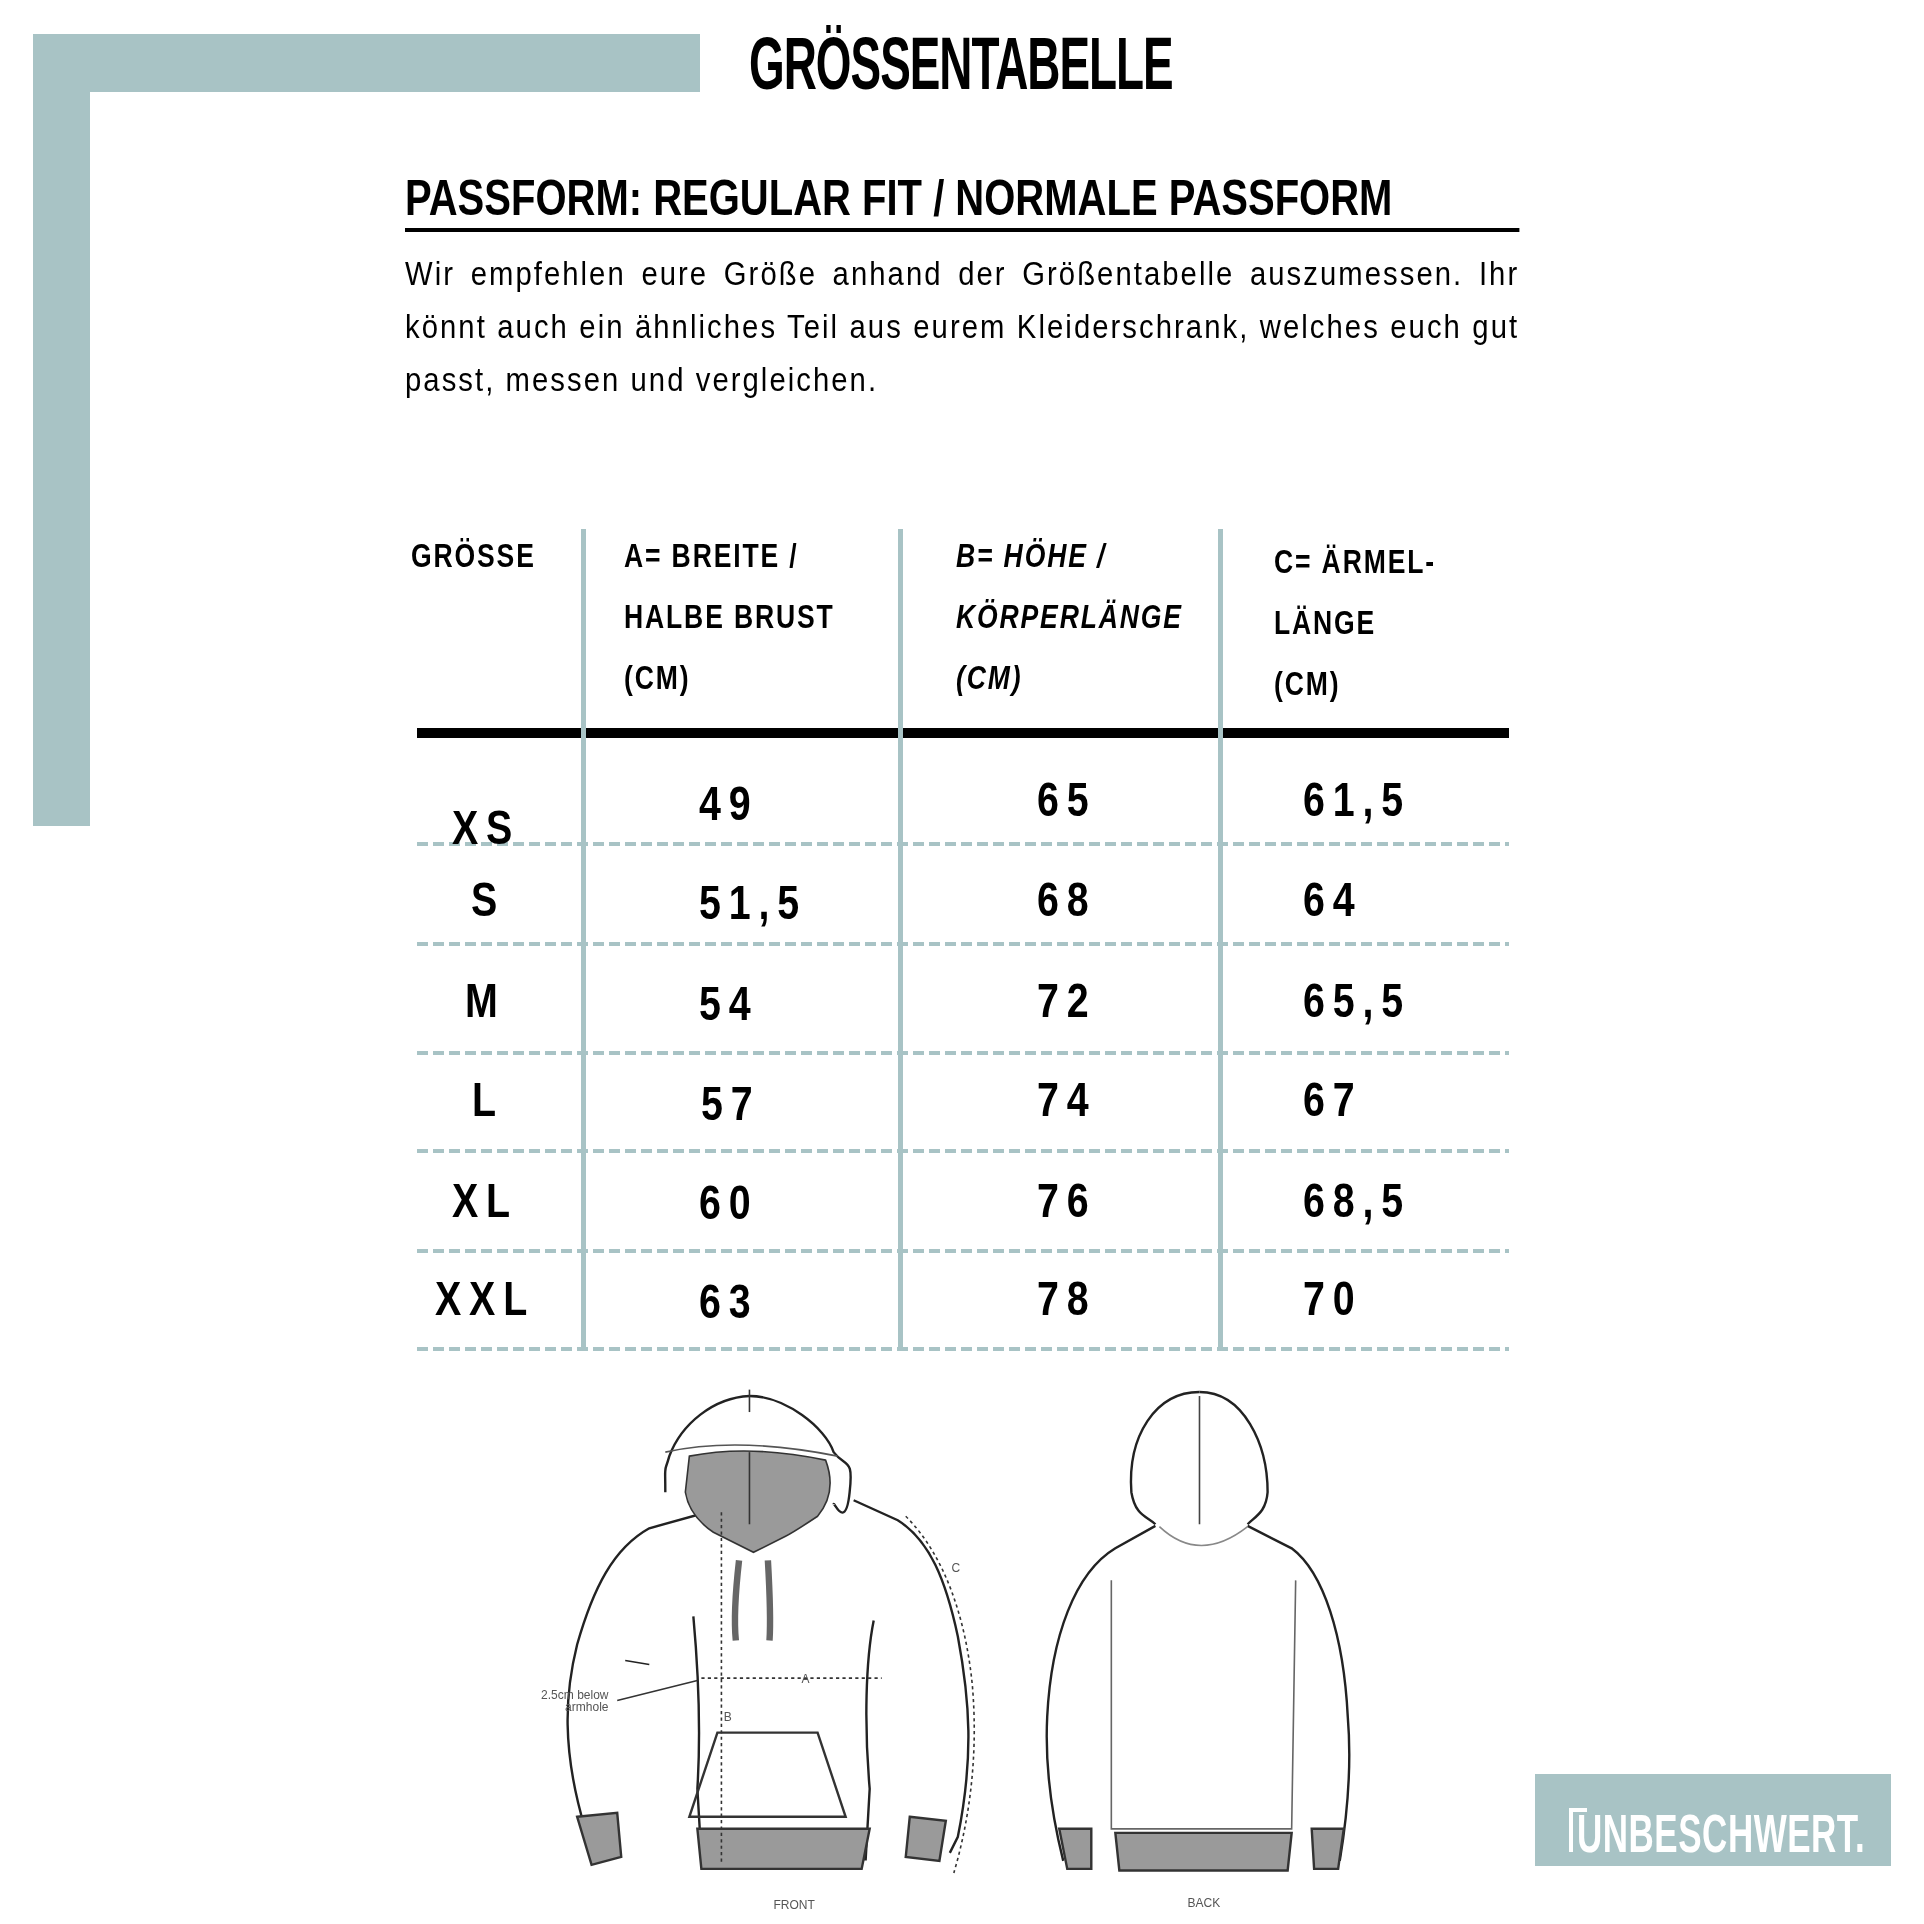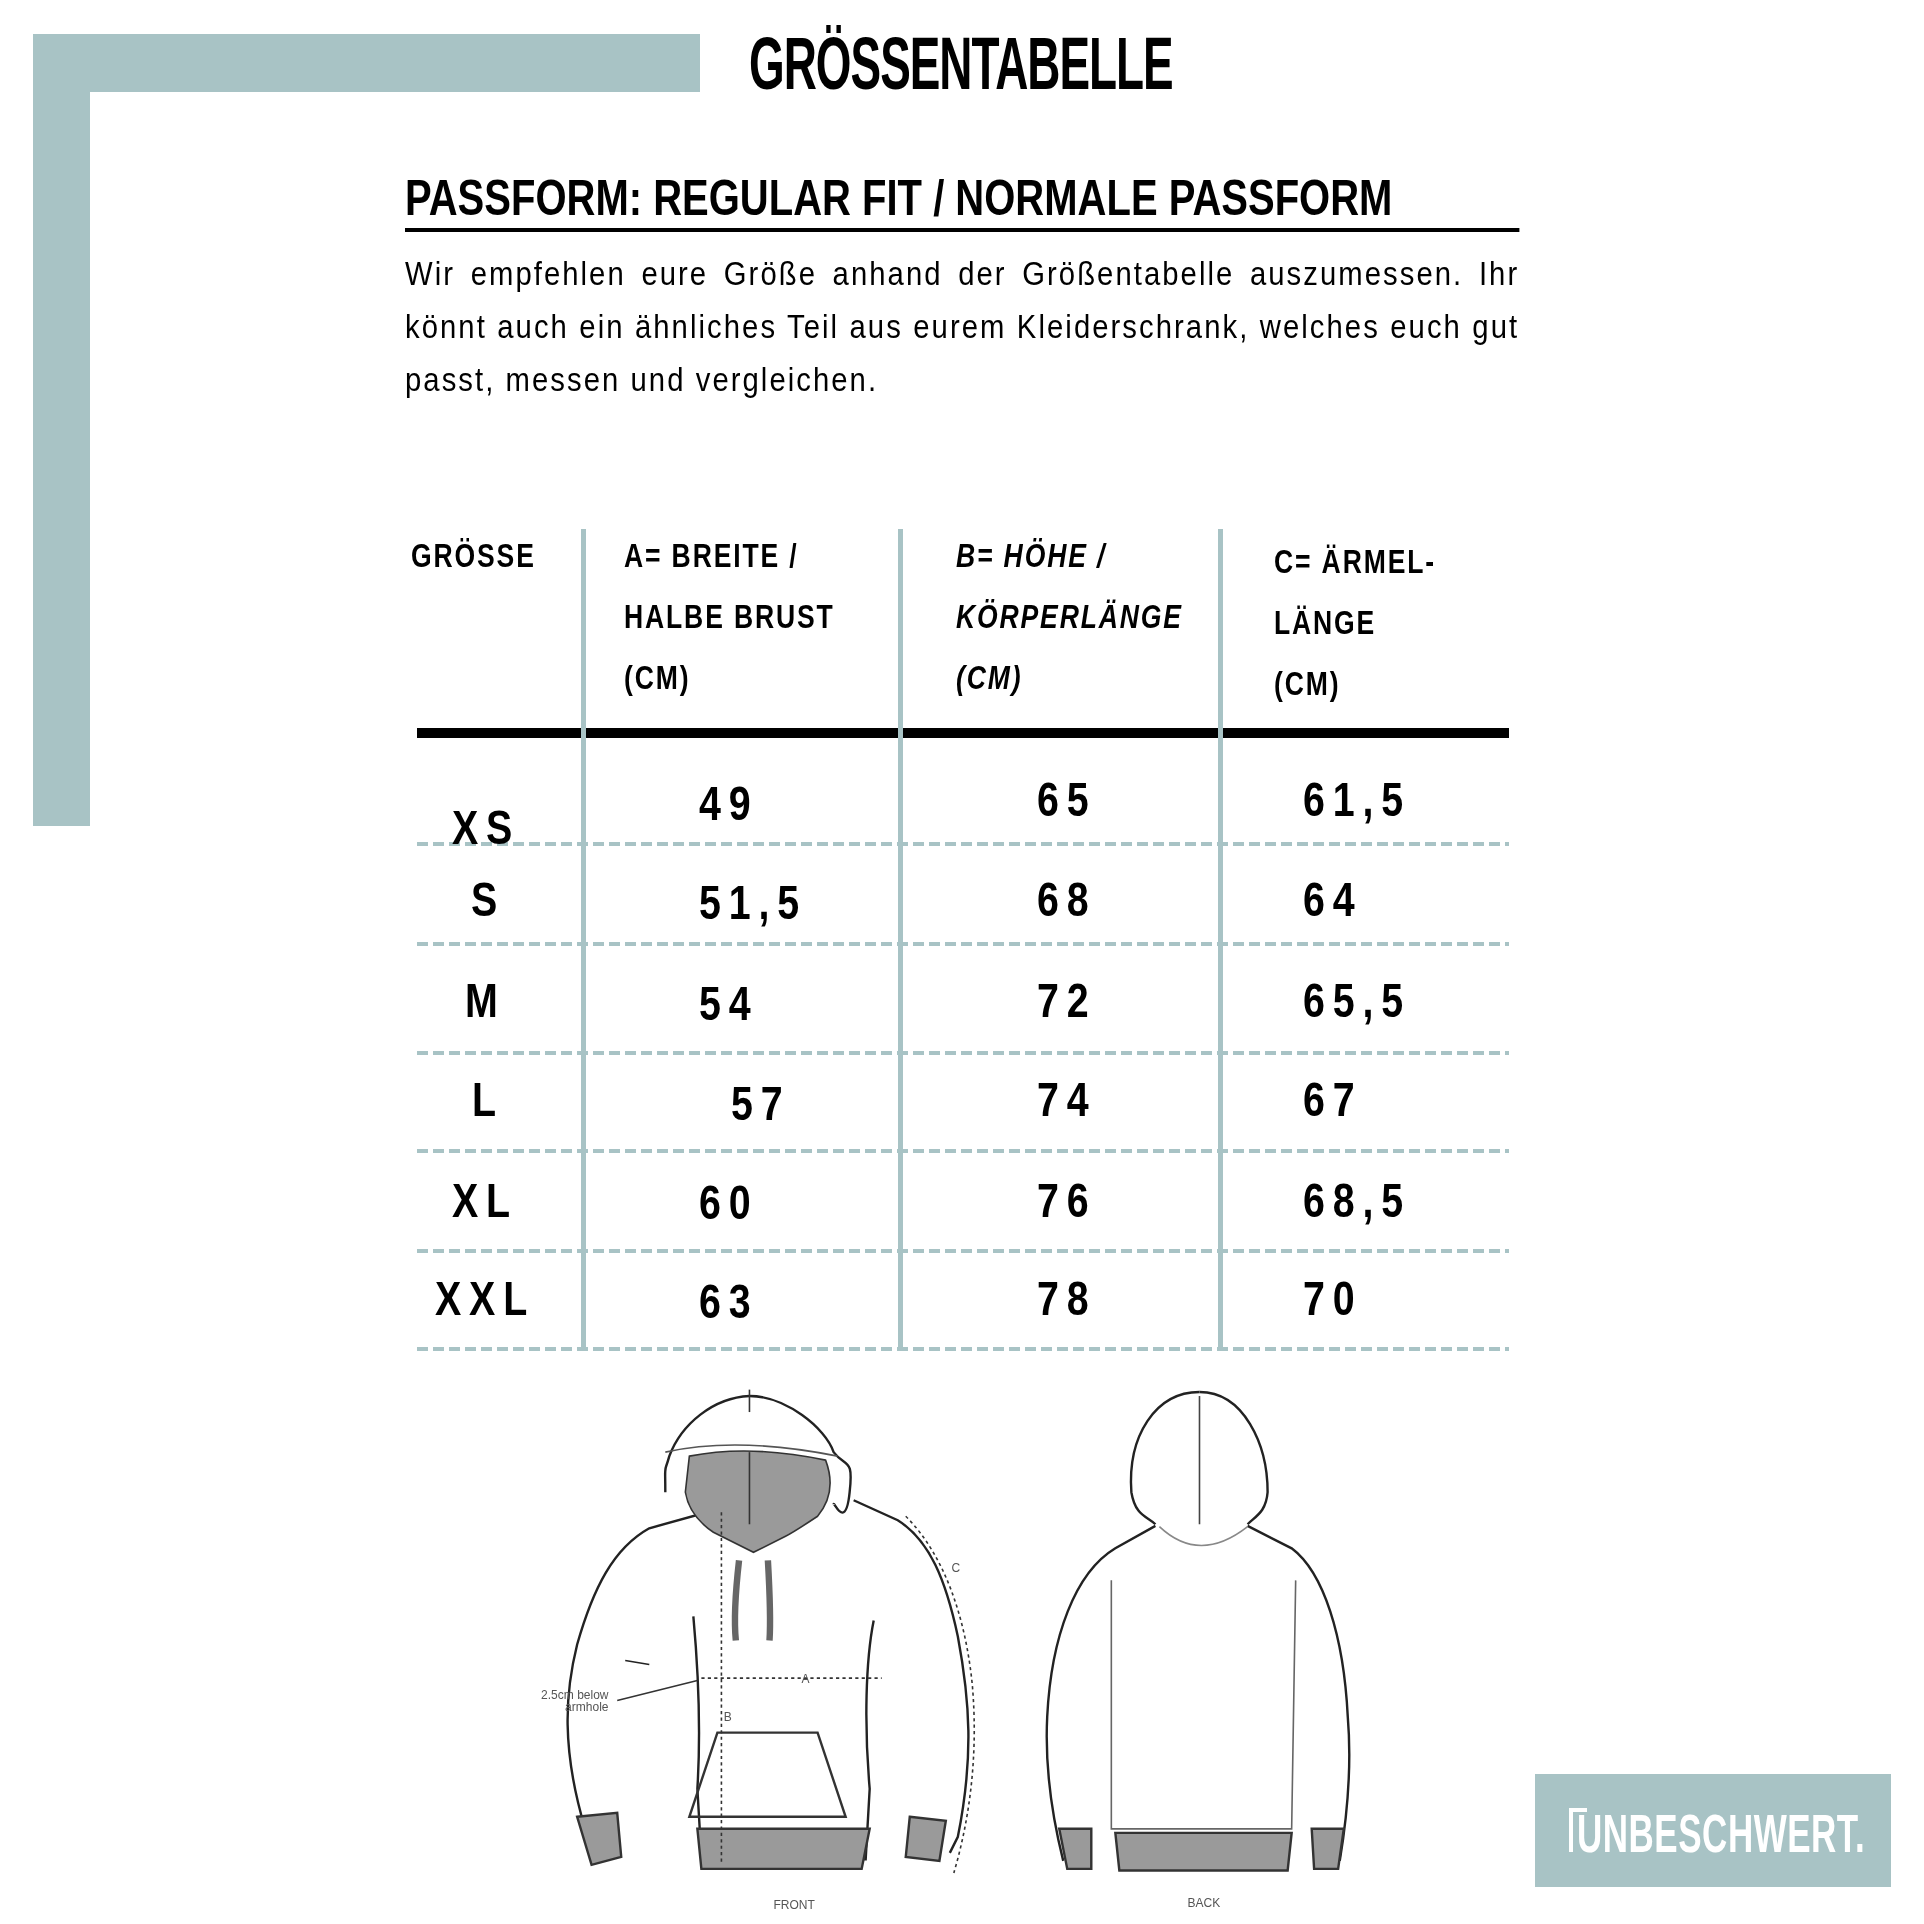--- a/index.html
+++ b/index.html
@@ -12,21 +12,21 @@
   .para { position:absolute; left:405px; top:247px; width:1114px; font-size:34px; line-height:53px; letter-spacing:2.4px; text-align:justify; }
   .para-inner { transform:scaleX(0.86); transform-origin:left top; width:116.3%; }
   .hdr { position:absolute; top:525px; font-weight:700; font-size:34px; line-height:61px; letter-spacing:2.4px; white-space:pre-line; }
   .hdr-inner { display:inline-block; transform:scaleX(0.78); transform-origin:left top; }
   .thick { position:absolute; left:417px; top:728px; width:1092px; height:10.4px; background:#000; }
   .vdiv { position:absolute; top:529px; width:4.8px; height:821px; background:#a8c3c5; }
   .dash { position:absolute; left:417px; width:1092px; height:4px; background:repeating-linear-gradient(90deg,#a8c3c5 0 11.2px,transparent 11.2px 16px); }
   .cell { position:absolute; font-weight:700; font-size:48px; line-height:56px; letter-spacing:9.6px; white-space:nowrap; }
   .cell span { display:inline-block; transform:scaleX(0.82); transform-origin:left center; }
   .hoodie { position:absolute; }
-  .logo { position:absolute; left:1535px; top:1774px; width:356px; height:113px; background:#a8c3c5; }
+  .logo { position:absolute; left:1535px; top:1774px; width:356px; height:92px; background:#a8c3c5; }
   .logo-mark { position:absolute; left:34px; top:34px; width:16px; height:44px; border-left:4px solid #fff; border-top:4px solid #fff; box-sizing:border-box; width:17.6px; }
   .logo-text { position:absolute; left:42px; top:32px; color:#fff; font-weight:700; font-size:53px; line-height:56px; letter-spacing:0.8px; white-space:nowrap; transform:scaleX(0.66); transform-origin:left center; }
   .cap { font-family:"Liberation Sans", sans-serif; font-size:15px; fill:#555; }
 </style>
 </head>
 <body>
 
 <div class="bar-h"></div>
 <div class="bar-v"></div>
 
@@ -74,21 +74,21 @@
   <div class="cell" style="left:1303px;top:872px;"><span>64</span></div>
 </div>
 <div>
   <div class="cell" style="left:465px;top:973px;"><span>M</span></div>
   <div class="cell" style="left:699px;top:976px;"><span>54</span></div>
   <div class="cell" style="left:1037px;top:973px;"><span>72</span></div>
   <div class="cell" style="left:1303px;top:973px;"><span>65,5</span></div>
 </div>
 <div>
   <div class="cell" style="left:472px;top:1072px;"><span>L</span></div>
-  <div class="cell" style="left:731px;top:1076px;text-align:right;"><span>57</span></div>
+  <div class="cell" style="left:701px;top:1076px;text-align:right;"><span>57</span></div>
   <div class="cell" style="left:1037px;top:1072px;"><span>74</span></div>
   <div class="cell" style="left:1303px;top:1072px;"><span>67</span></div>
 </div>
 <div>
   <div class="cell" style="left:452px;top:1173px;"><span>XL</span></div>
   <div class="cell" style="left:699px;top:1175px;"><span>60</span></div>
   <div class="cell" style="left:1037px;top:1173px;"><span>76</span></div>
   <div class="cell" style="left:1303px;top:1173px;"><span>68,5</span></div>
 </div>
 <div>

